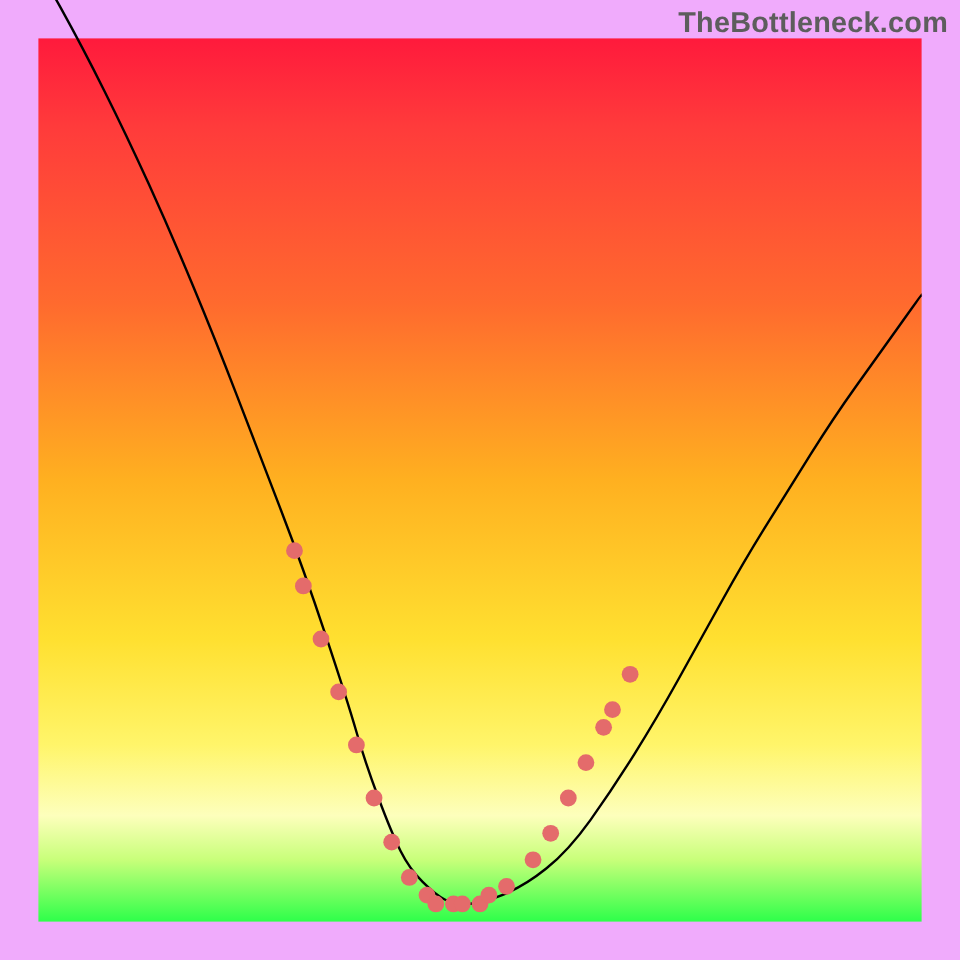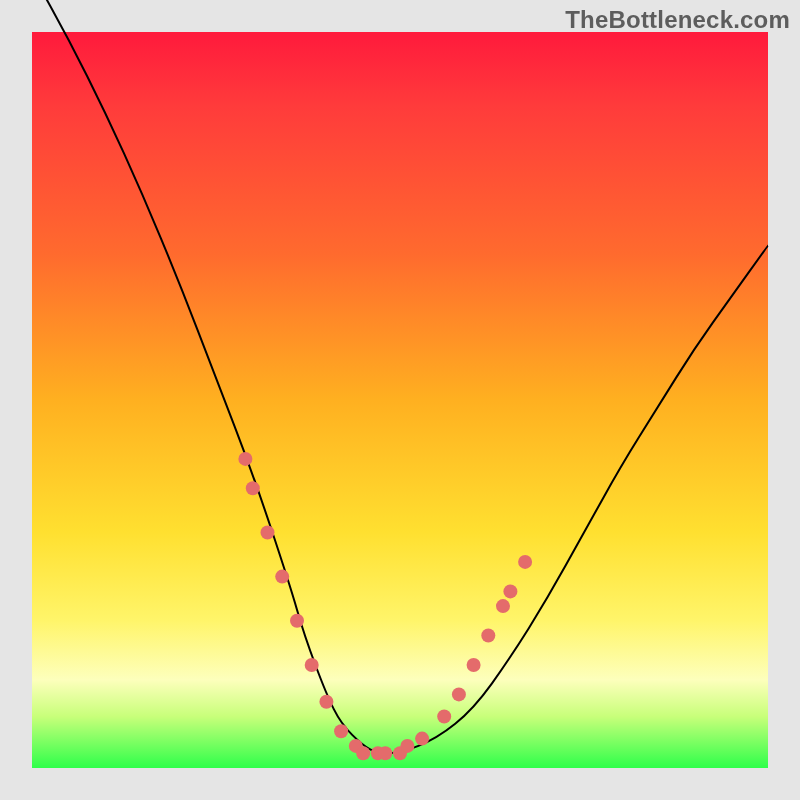--- a/index.html
+++ b/index.html
@@ -1,21 +1,21 @@
 <!DOCTYPE html>
 <html><head>
 <meta charset="utf-8">
 <style>
   * { margin: 0; padding: 0; box-sizing: border-box; }
   html, body { width: 800px; height: 800px; overflow: hidden; background: #fff; }
   .stage {
     position: relative;
     width: 800px;
     height: 800px;
-    background: #e5e5e5;
+    background: #f0abfc;
   }
   .plot-area {
     position: absolute;
     left: 32px;
     top: 32px;
     width: 736px;
     height: 736px;
     
     background: linear-gradient(to bottom,
       #ff1a3c 0%,

